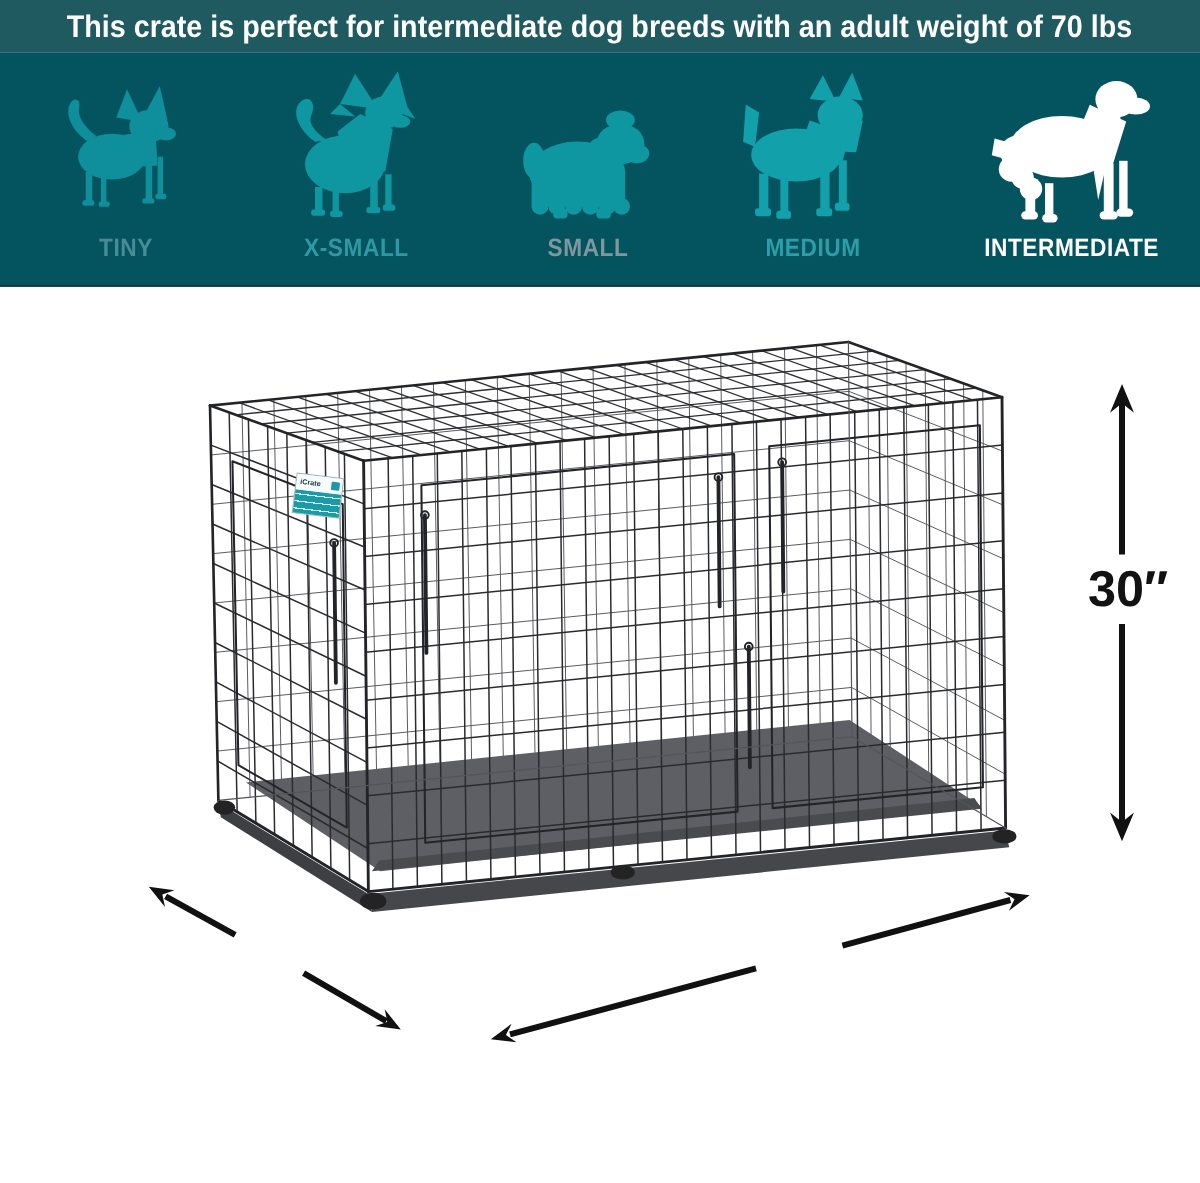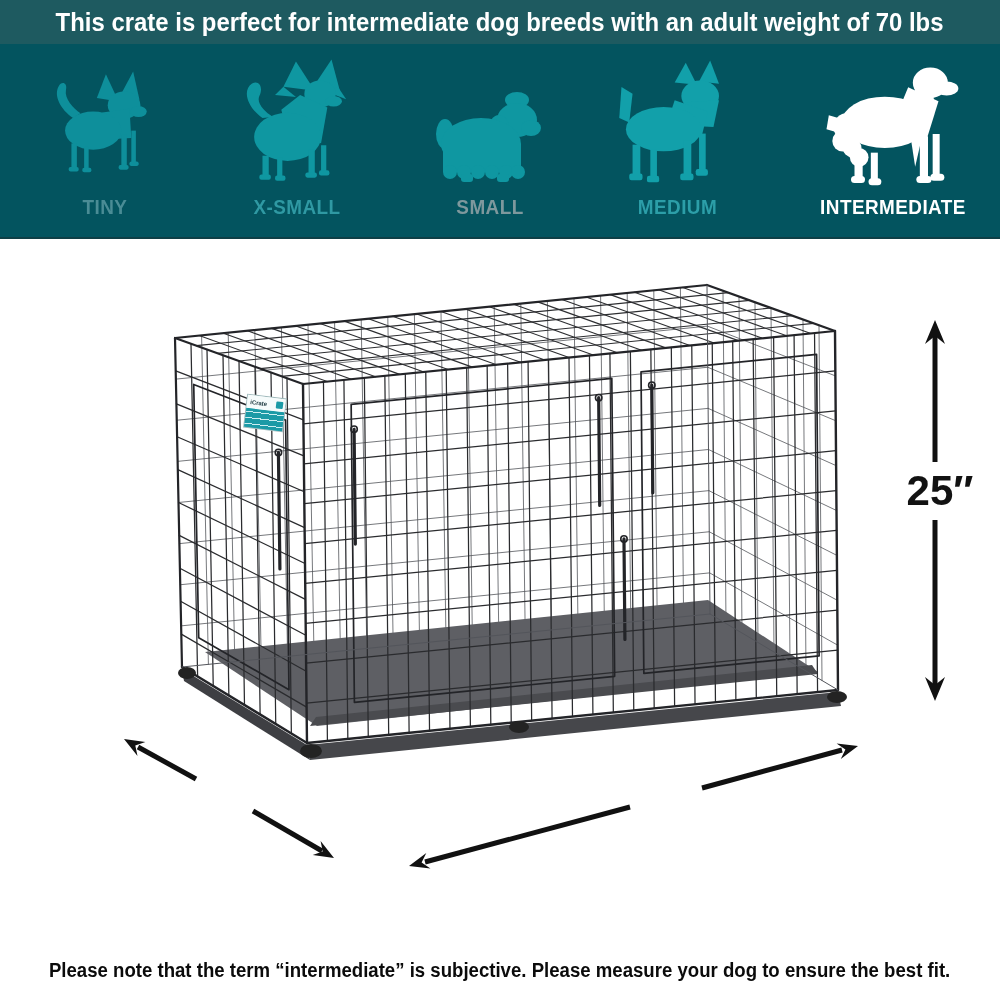--- a/index.html
+++ b/index.html
@@ -358,18 +358,15 @@
     </svg>
 
   <div class="icrate-label">
     <div class="lab-top">
       <span>iCrate</span>
       <div class="lab-logo"></div>
     </div>
     <div class="lab-bottom"></div>
   </div>
 
-  <div class="dim-label dim-height">25″</div>
-
-  <div class="footer-note">
-    <span>Please note that the term “intermediate” is subjective. Please measure your dog to ensure the best fit.</span>
-  </div>
+  <div class="dim-label dim-height">30″</div>
+
 </div>
 
 </body></html>

